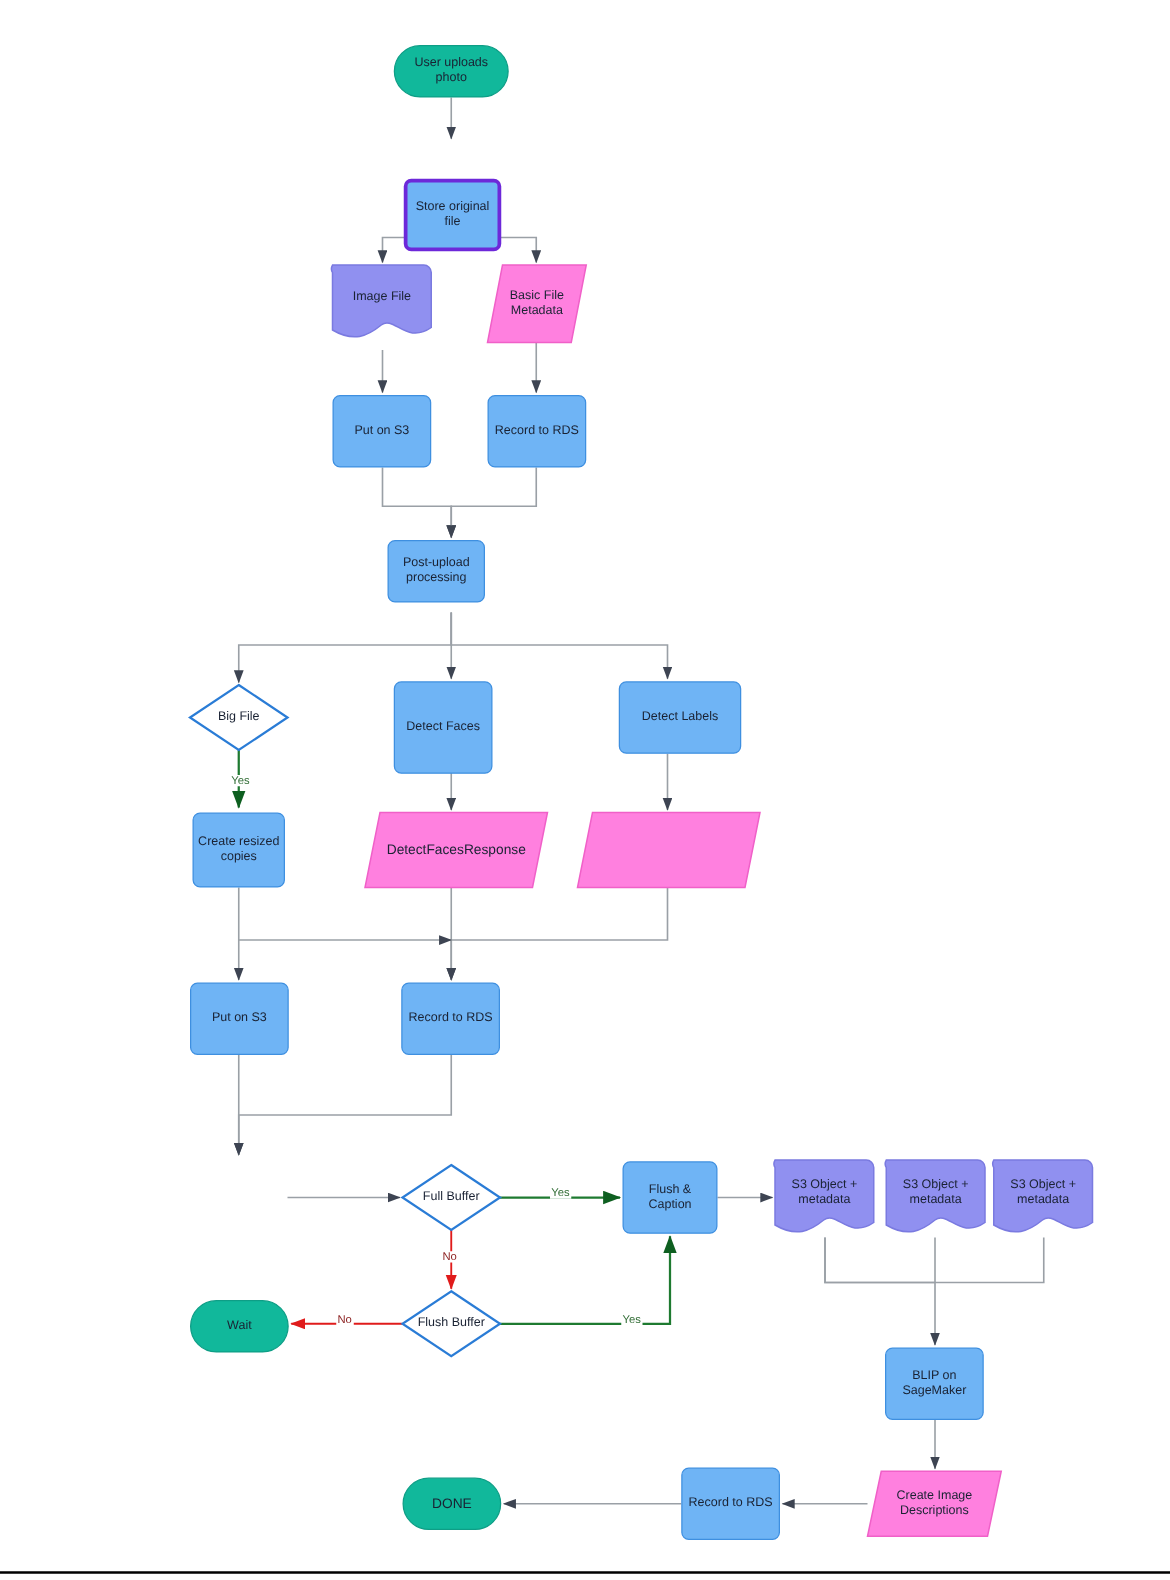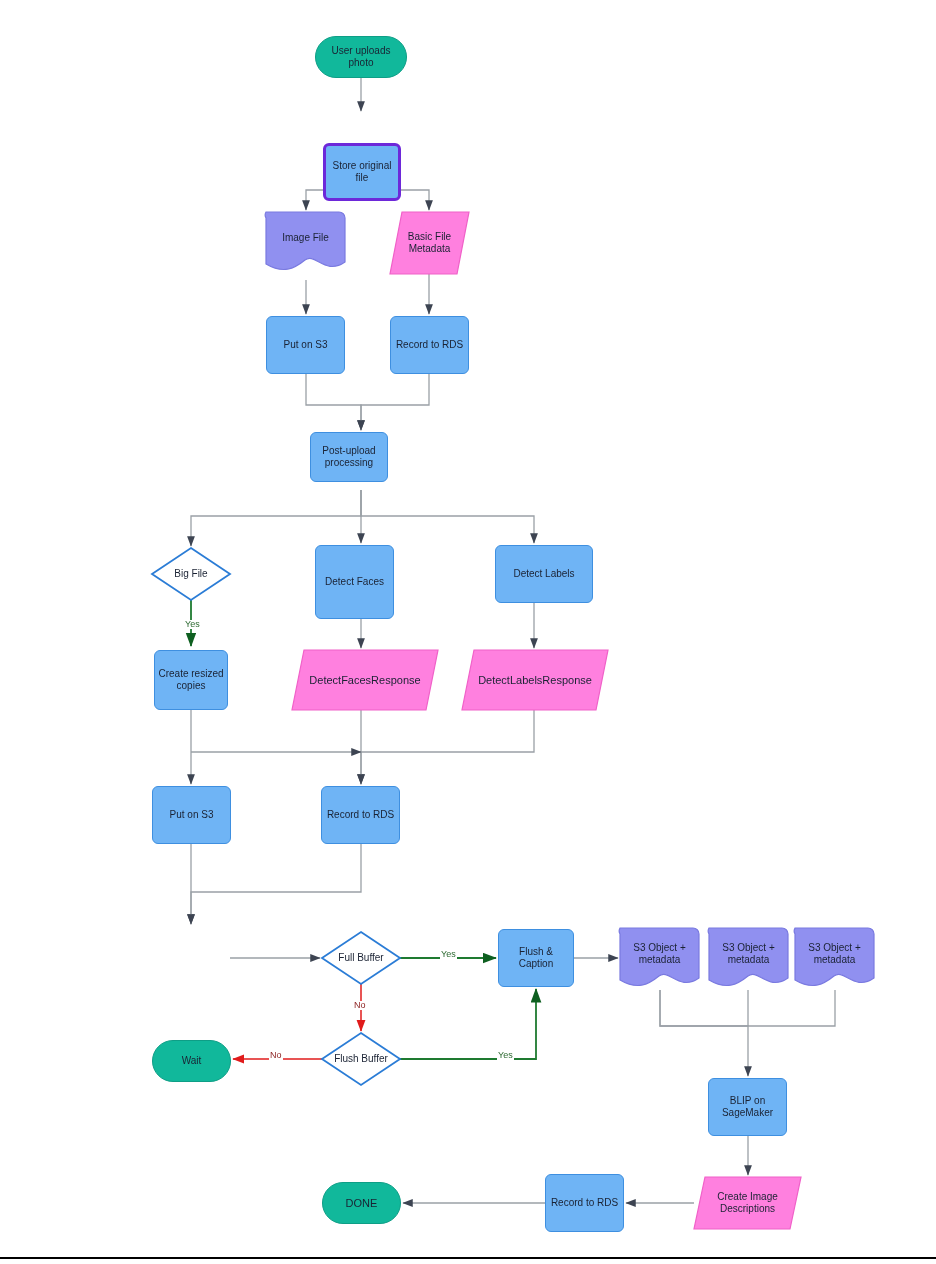--- a/index.html
+++ b/index.html
@@ -134,23 +134,20 @@
   </div>
 
   <div class="node" style="left:154px;top:650px;width:74px;height:60px;background:#6FB4F5;border:1px solid #3E8FE0;border-radius:6px;font-size:10px;">
     <span class="lbl">Create resized copies</span>
   </div>
 
   <div class="node" style="left:292px;top:650px;width:146px;height:60px;font-size:11px;">
     <span class="lbl">DetectFacesResponse</span>
   </div>
 
-  <div class="node" style="left:462px;top:650px;width:146px;height:60px;font-size:11px;">
-    <span class="lbl">DetectLabelsResponse</span>
-  </div>
 
   <div class="node" style="left:152px;top:786px;width:79px;height:58px;background:#6FB4F5;border:1px solid #3E8FE0;border-radius:6px;font-size:10px;">
     <span class="lbl">Put on S3</span>
   </div>
 
   <div class="node" style="left:321px;top:786px;width:79px;height:58px;background:#6FB4F5;border:1px solid #3E8FE0;border-radius:6px;font-size:10px;">
     <span class="lbl">Record to RDS</span>
   </div>
 
 

